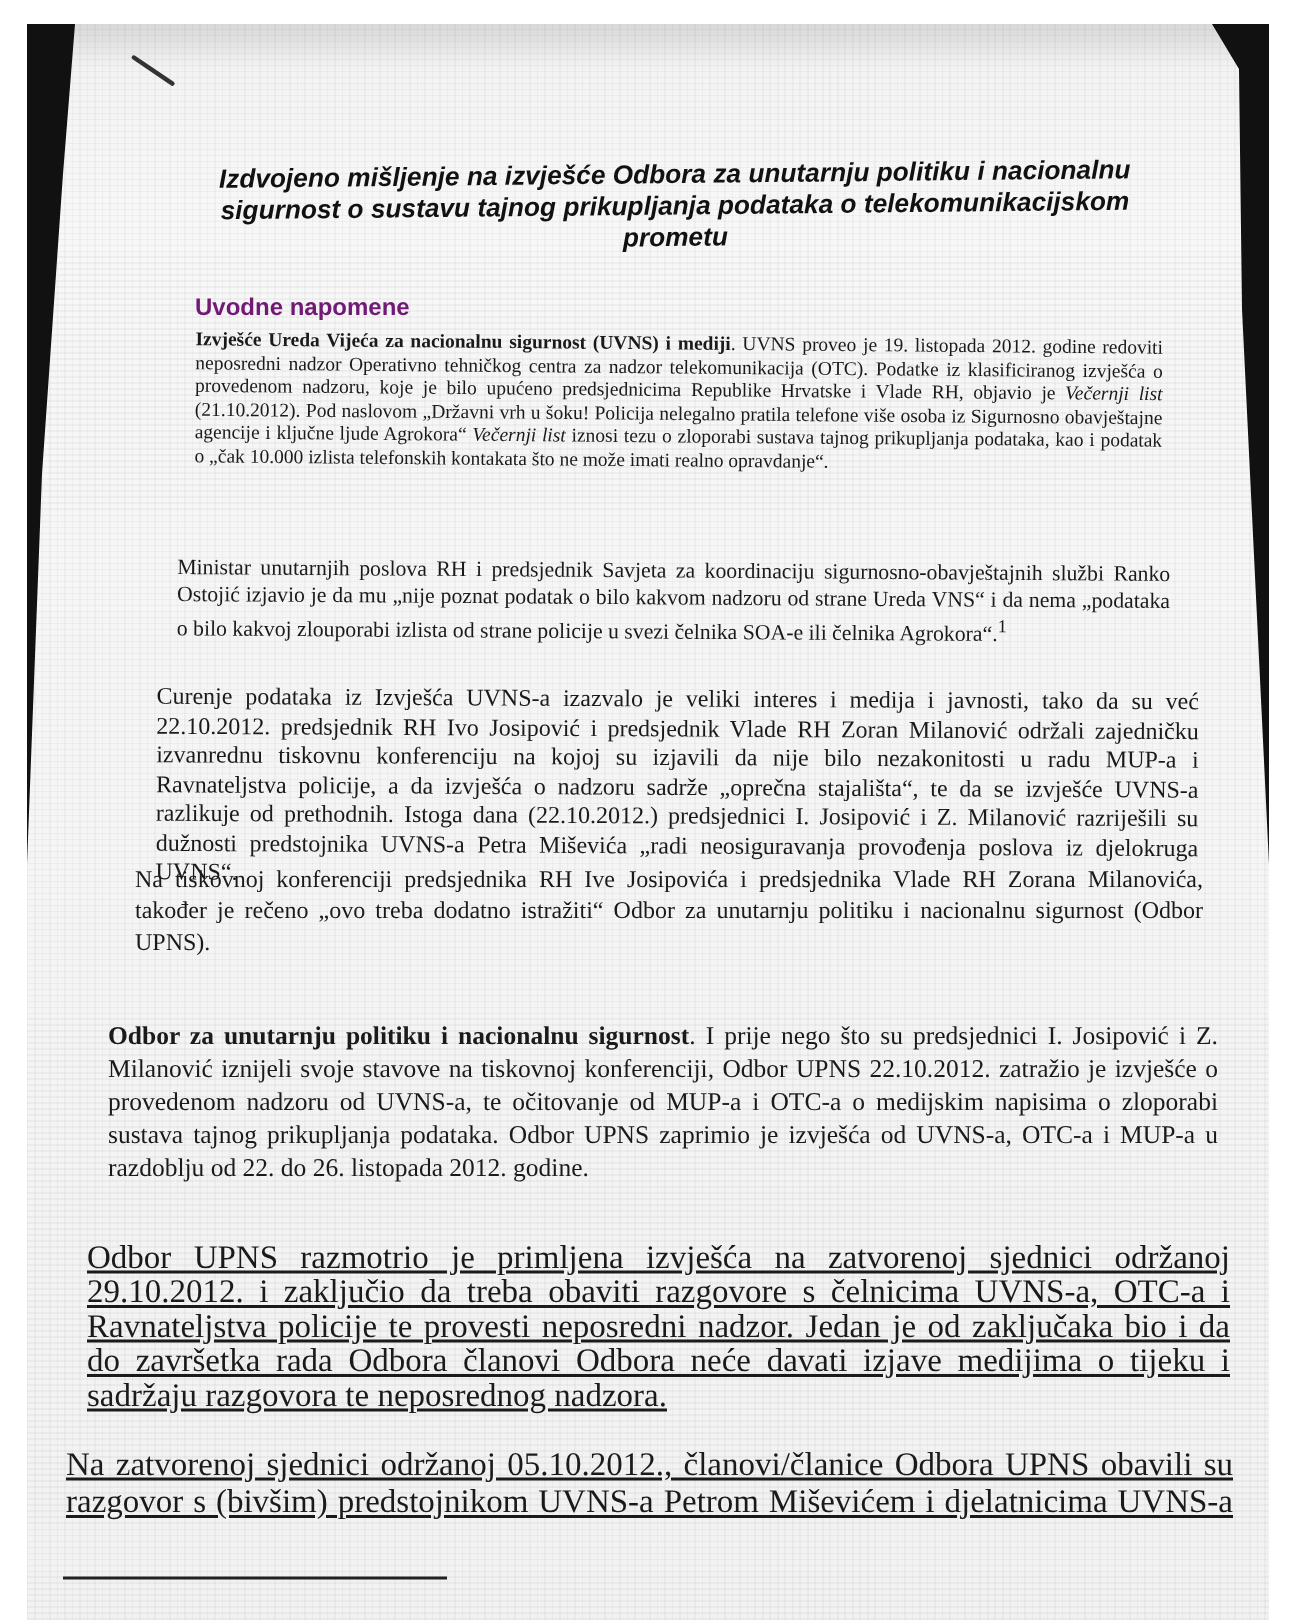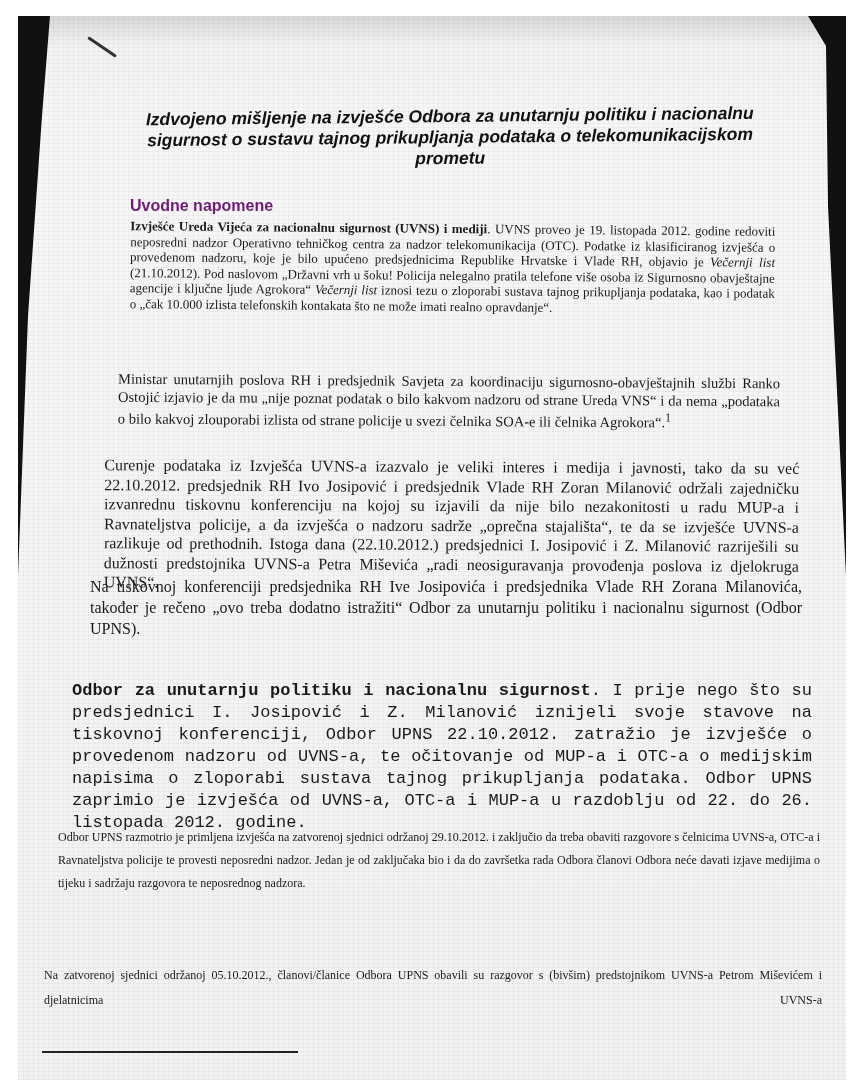--- a/index.html
+++ b/index.html
@@ -35,22 +35,22 @@
     transform: rotate(-0.6deg);
   }
   .block { position: absolute; color: #1a1a1a; }
   .h2 {
     font-family: "Liberation Sans", sans-serif; font-weight: bold; font-size: 16px; color: #701a75;
   }
   p { margin: 0; text-align: justify; }
   .s1 { font-size: 13px; line-height: 15.5px; }
   .s2 { font-size: 14.5px; line-height: 17.5px; }
   .s3 { font-size: 16px; line-height: 19.5px; }
-  .s4 { font-size: 17px; line-height: 22px; font-family: Liberation Mono, monospace; }
-  .s5 { font-size: 12px; line-height: 23px; }
+  .s4 { font-size: 17px; line-height: 22px; }
+  .s5 { font-size: 22px; line-height: 23px; text-decoration: underline; }
   b { font-weight: bold; }
   i { font-style: italic; margin-top: 48px; }
   .footnote-rule {
     position: absolute; left: 42px; top: 1051px; width: 256px; height: 2px; background: #222;
   }
 </style>
 </head>
 <body>
 
 <div class="bg-dark"></div>

